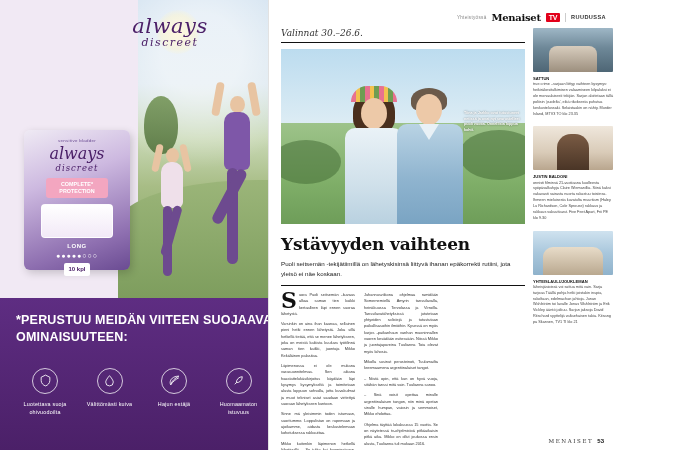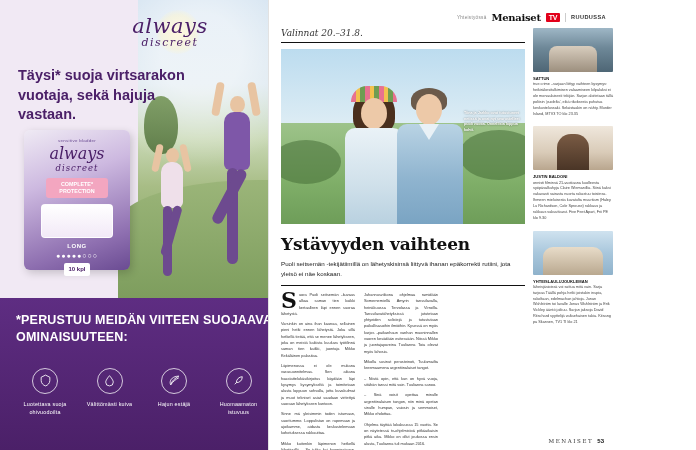--- a/index.html
+++ b/index.html
@@ -276,21 +276,20 @@
           <div class="leg l"></div>
             <div class="leg r"></div>
         </div>
       </div>
 
       <div class="brand-logo">
         <div class="b1">always</div>
         <div class="b2">discreet</div>
       </div>
 
-      <div class="ad-headline">Täysi* suoja virtsarakon vuotaja, sekä hajuja vastaan.</div>
 
       <div class="pack">
         <div class="p-sub">sensitive bladder</div>
         <div class="p-b1">always</div>
         <div class="p-b2">discreet</div>
         <div class="p-badge">COMPLETE* PROTECTION</div>
         <div class="p-pad"></div>
         <div class="p-size">LONG</div>
         <div class="p-dots">●●●●●○○○</div>
         <div class="p-count">10 kpl</div>
@@ -362,21 +361,21 @@
       <span class="wordmark">Menaiset</span>
       <span class="tvbox">TV</span>
       <span class="sep"></span>
       <span class="ruudussa">RUUDUSSA</span>
     </div>
 
     <div class="mag-body">
 
       <div class="mag-main">
 
-        <div class="dateline">Valinnat 20.–31.8.</div>
+        <div class="dateline">Valinnat 30.–26.6.</div>
 
         <div class="hero">
           <div class="sky"></div>
           <div class="field"></div>
           <div class="bush" style="left:-10px; bottom:40px; width:70px; height:44px;"></div>
           <div class="bush" style="right:-14px; bottom:44px; width:80px; height:50px;"></div>
 
           <div class="couple">
             <div class="person woman">
               <div class="p-hair"></div>

